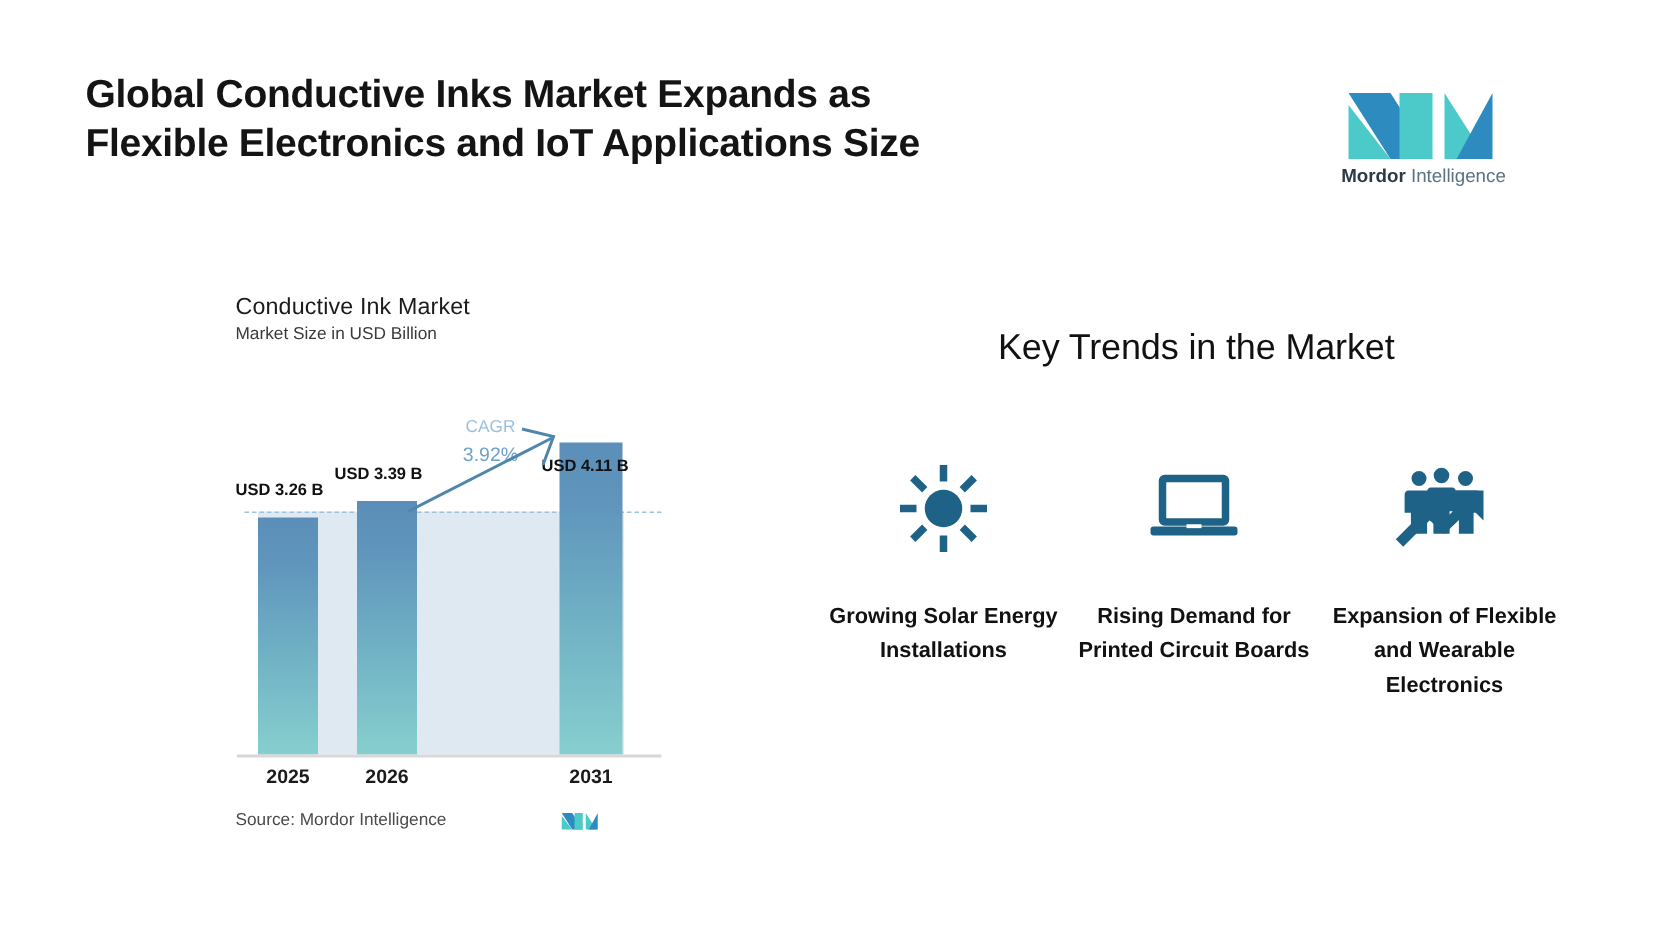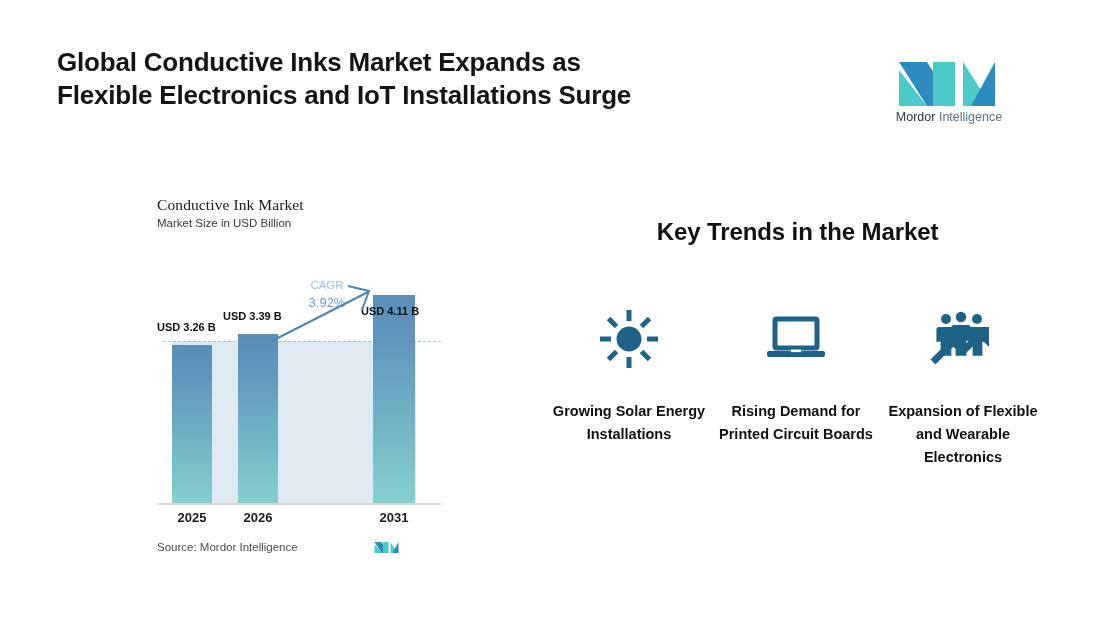--- a/index.html
+++ b/index.html
@@ -19,27 +19,27 @@
     color:#141414;letter-spacing:-0.2px;
   }
   .headline .l2{display:block;}
 
   .brand-logo{position:absolute;left:893px;top:50px;width:112px;height:84px;}
   .brand-mark{position:relative;width:112px;height:56px;}
   .brand-word{
     position:absolute;left:0;top:60px;width:112px;text-align:center;
     font-size:12.5px;color:#3E4A55;white-space:nowrap;
   }
-  .brand-word b{color:#2D3A45;font-weight:normal;}
+  .brand-word b{color:#2D3A45;font-weight:bold;}
   .brand-word span{color:#5B7285;font-weight:normal;}
 
   
   .chart-title{
     position:absolute;left:157px;top:196px;
-    font-size:15.5px;color:#1b1b1b;font-weight:normal;letter-spacing:.1px;font-family:Liberation Serif, serif;
+    font-size:15.5px;color:#1b1b1b;font-weight:normal;letter-spacing:.1px;
   }
   .chart-sub{
     position:absolute;left:157px;top:217px;
     font-size:11.5px;color:#3a3a3a;
   }
 
   .plot{position:absolute;left:150px;top:270px;width:300px;height:250px;}
 
   .band{
     position:absolute;background:#DFE9F1;
@@ -68,37 +68,37 @@
 
   .source{
     position:absolute;left:157px;top:541px;
     font-size:11.5px;color:#4b4b4b;white-space:nowrap;
   }
   .source-logo{position:absolute;left:373px;top:538px;width:28px;height:16px;}
 
   
   .trends-title{
     position:absolute;left:560px;top:218px;width:475px;text-align:center;
-    font-size:24px;font-weight:bold;color:#111;letter-spacing:-.1px;
+    font-size:24px;font-weight:normal;color:#111;letter-spacing:-.1px;
   }
   .trend{position:absolute;top:300px;width:160px;text-align:center;}
   .trend .ico{height:78px;display:flex;align-items:center;justify-content:center;}
   .trend .cap{
     margin-top:22px;font-size:14.5px;font-weight:bold;color:#111;line-height:1.58;
   }
   .t1{left:549px;} .t2{left:716px;} .t3{left:883px;}
 </style>
 </head>
 <body>
 
 <div class="stage">
 
   <div class="headline">
     <span>Global Conductive Inks Market Expands as</span>
-    <span class="l2">Flexible Electronics and IoT Installations Surge</span>
+    <span class="l2">Flexible Electronics and IoT Applications Size</span>
   </div>
 
   <div class="brand-logo">
     <div class="brand-mark">
       <svg width="112" height="56" viewBox="0 0 112 56">
         <polygon points="6,56 6,20 34,56" fill="#4CC9C9"></polygon>
         <polygon points="6,12 34,12 62,56 34,56" fill="#2E8BC0"></polygon>
         <polygon points="40,56 40,12 62,12 62,56" fill="#4CC9C9"></polygon>
         <polygon points="70,56 70,12 98,56" fill="#4CC9C9"></polygon>
         <polygon points="78,56 102,12 102,56" fill="#2E8BC0"></polygon>

